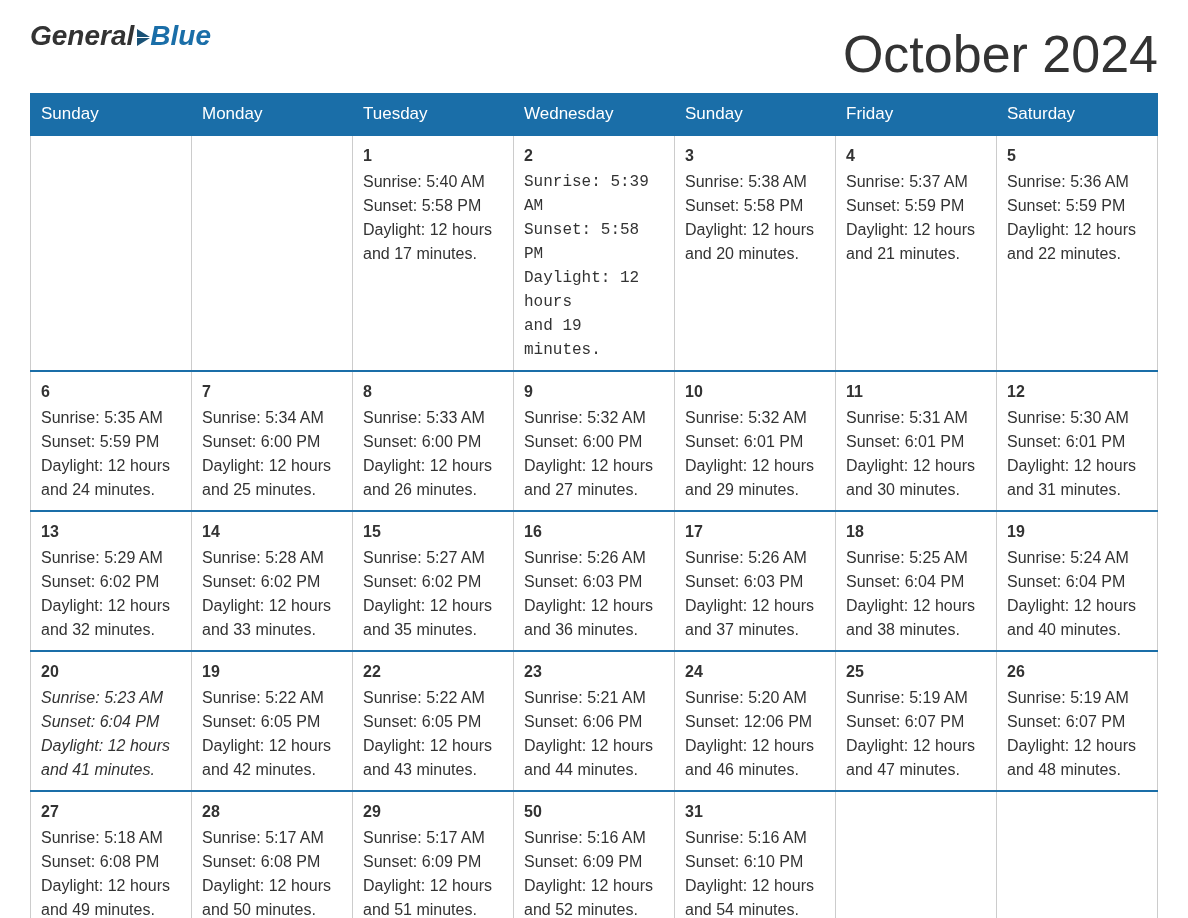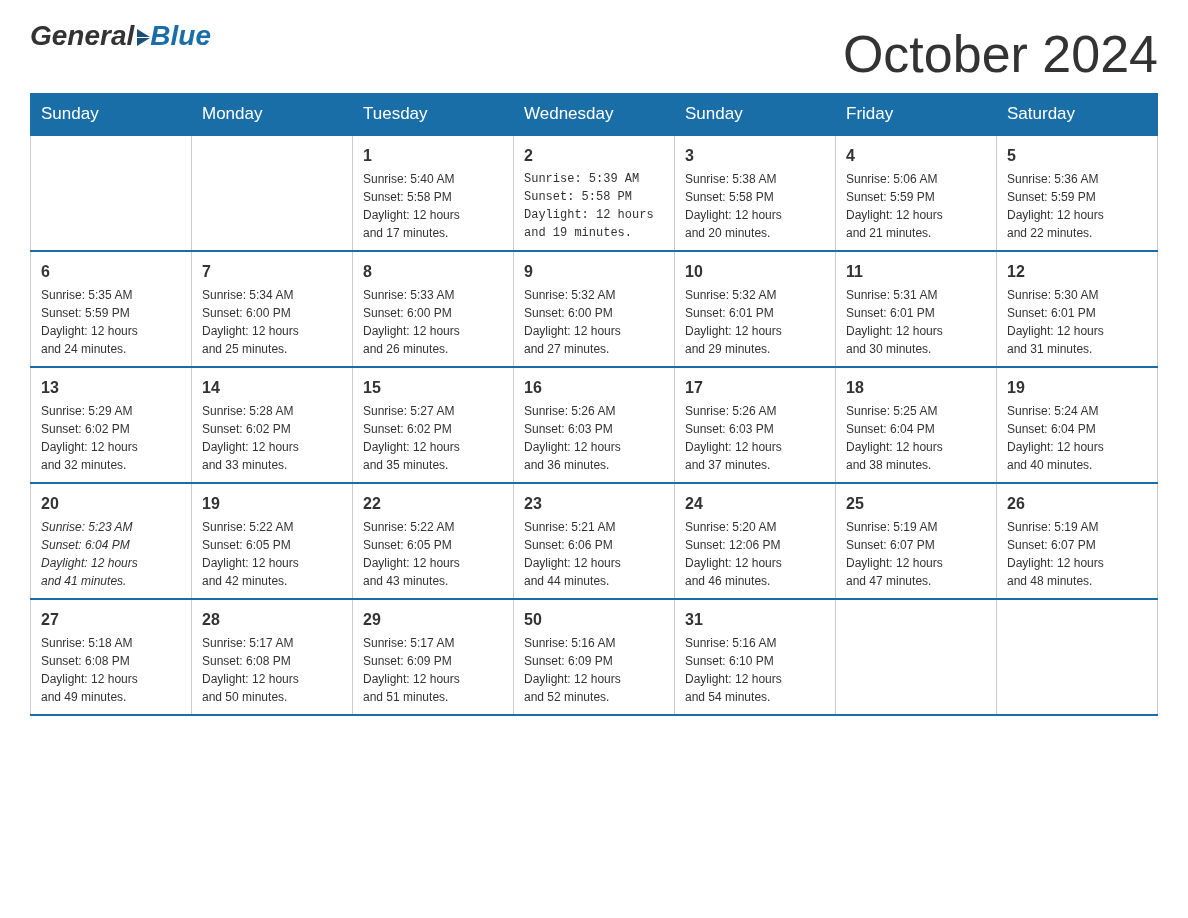--- a/index.html
+++ b/index.html
@@ -86,21 +86,21 @@
     }
     .day-number {
       font-size: 16px;
       font-weight: bold;
       color: #333;
       display: block;
       margin-bottom: 2px;
     }
     .day-info {
       color: #333;
-      font-size: 12px;
+      font-size: 16px;
     }
     .empty-cell {
       background: #fff;
     }
   </style>
 </head>
 <body>
 
 <div class="header-section">
   <div class="logo">
@@ -152,21 +152,21 @@
         </td>
         <td>
           <span class="day-number">3</span>
           <div class="day-info" style="white-space: pre-line;">Sunrise: 5:38 AM
 Sunset: 5:58 PM
 Daylight: 12 hours
 and 20 minutes.</div>
         </td>
         <td>
           <span class="day-number">4</span>
-          <div class="day-info" style="white-space: pre-line;">Sunrise: 5:06 AM
+          <div class="day-info" style="white-space: pre-line;">Sunrise: 5:37 AM
 Sunset: 5:59 PM
 Daylight: 12 hours
 and 21 minutes.</div>
         </td>
         <td>
           <span class="day-number">5</span>
           <div class="day-info" style="white-space: pre-line;">Sunrise: 5:36 AM
 Sunset: 5:59 PM
 Daylight: 12 hours
 and 22 minutes.</div>

